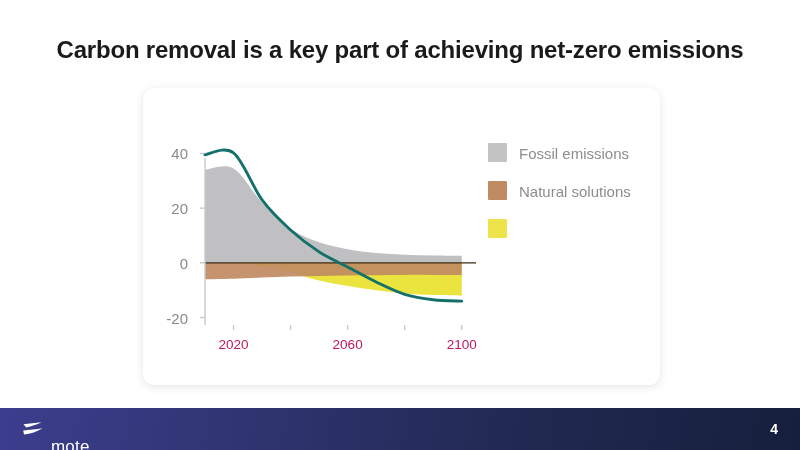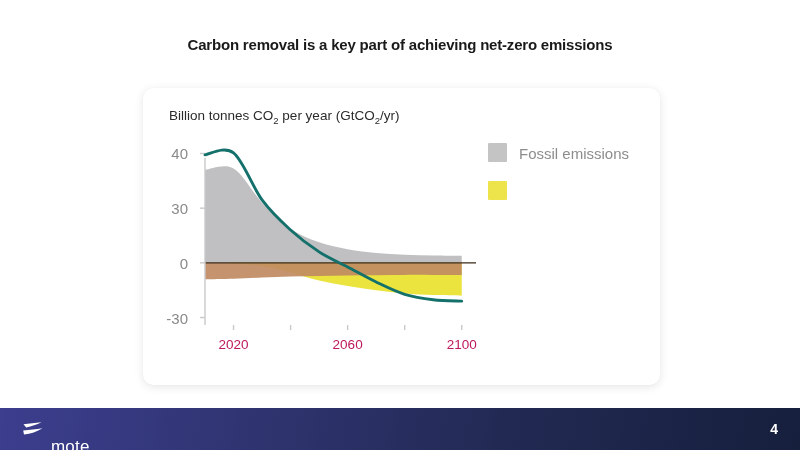--- a/index.html
+++ b/index.html
@@ -13,21 +13,21 @@
     position: relative;
   }
 
   
   .slide-title {
     position: absolute;
     left: 0;
     right: 0;
     top: 36px;
     text-align: center;
-    font-size: 15px;
+    font-size: 24px;
     font-weight: bold;
     color: #1a1a1a;
     letter-spacing: -0.2px;
   }
 
   
   .chart-card {
     position: absolute;
     left: 143px;
     top: 88px;
@@ -144,23 +144,20 @@
     color: #ffffff;
   }
 </style>
 </head>
 <body>
 
 <div class="slide-title">Carbon removal is a key part of achieving net-zero emissions</div>
 
 <div class="chart-card">
 
-  <div class="axis-title">
-    <span>Billion tonnes CO</span><sub>2</sub><span> per year (GtCO</span><sub>2</sub><span>/yr)</span>
-  </div>
 
   <div class="plot-wrap">
     <svg class="plot-svg" width="517" height="297">
       <g id="chart-render">
           <path d="M 62 81.875 C 66.75438596491227 81.64713541666667, 81.01754385964912 75.0390625, 90.52631578947368 80.5078125 C 100.03508771929825 85.9765625, 109.54385964912281 104.66145833333333, 119.05263157894737 114.6875 C 128.56140350877192 124.71354166666667, 138.0701754385965 134.05598958333334, 147.57894736842104 140.6640625 C 157.0877192982456 147.27213541666666, 166.5964912280702 150.91796875, 176.10526315789474 154.3359375 C 185.6140350877193 157.75390625, 195.12280701754383 159.39453125, 204.6315789473684 161.171875 C 214.140350877193 162.94921875, 223.64912280701753 164.08854166666666, 233.1578947368421 165 C 242.66666666666669 165.91145833333334, 252.17543859649123 166.23046875, 261.6842105263158 166.640625 C 271.1929824561403 167.05078125, 280.70175438596493 167.27864583333334, 290.2105263157895 167.4609375 C 299.719298245614 167.64322916666666, 313.98245614035085 167.68880208333334, 318.7368421052631 167.734375 L 318.7368421052631 174.84375 L 62 174.84375 Z" fill="#c0bfc1" fill-opacity="1"></path>
           <path d="M 62 174.84375 C 66.75438596491227 174.93489583333334, 81.01754385964912 174.84375, 90.52631578947368 175.390625 C 100.03508771929825 175.9375, 109.54385964912281 176.62109375, 119.05263157894737 178.125 C 128.56140350877192 179.62890625, 138.0701754385965 181.99869791666666, 147.57894736842104 184.4140625 C 157.0877192982456 186.82942708333334, 166.5964912280702 190.33854166666666, 176.10526315789474 192.6171875 C 185.6140350877193 194.89583333333334, 195.12280701754383 196.49088541666666, 204.6315789473684 198.0859375 C 214.140350877193 199.68098958333334, 223.64912280701753 200.95703125, 233.1578947368421 202.1875 C 242.66666666666669 203.41796875, 252.17543859649123 204.6484375, 261.6842105263158 205.46875 C 271.1929824561403 206.2890625, 280.70175438596493 206.74479166666666, 290.2105263157895 207.109375 C 299.719298245614 207.47395833333334, 313.98245614035085 207.56510416666666, 318.7368421052631 207.65625 L 318.7368421052631 174.84375 L 62 174.84375 Z" fill="#ebe43e" fill-opacity="1"></path>
           <path d="M 62 191.25 C 66.75438596491227 191.15885416666666, 81.01754385964912 190.9765625, 90.52631578947368 190.703125 C 100.03508771929825 190.4296875, 109.54385964912281 189.97395833333334, 119.05263157894737 189.609375 C 128.56140350877192 189.24479166666666, 138.0701754385965 188.7890625, 147.57894736842104 188.515625 C 157.0877192982456 188.2421875, 166.5964912280702 188.15104166666666, 176.10526315789474 187.96875 C 185.6140350877193 187.78645833333334, 195.12280701754383 187.55859375, 204.6315789473684 187.421875 C 214.140350877193 187.28515625, 223.64912280701753 187.23958333333334, 233.1578947368421 187.1484375 C 242.66666666666669 187.05729166666666, 252.17543859649123 186.92057291666666, 261.6842105263158 186.875 C 271.1929824561403 186.82942708333334, 280.70175438596493 186.875, 290.2105263157895 186.875 C 299.719298245614 186.875, 313.98245614035085 186.875, 318.7368421052631 186.875 L 318.7368421052631 174.84375 L 62 174.84375 Z" fill="#c08b62" fill-opacity="0.92"></path>
           <line x1="62" y1="174.84375" x2="333" y2="174.84375" stroke="#3a2a18" stroke-width="1.3"></line>
           <line x1="62" y1="70" x2="62" y2="237" stroke="#c9c9c9" stroke-width="1.4"></line>
           <line x1="57" y1="65.46875" x2="62" y2="65.46875" stroke="#c9c9c9" stroke-width="1.4"></line>
@@ -171,35 +168,39 @@
           <line x1="147.57894736842104" y1="237" x2="147.57894736842104" y2="242" stroke="#c9c9c9" stroke-width="1.4"></line>
           <line x1="204.6315789473684" y1="237" x2="204.6315789473684" y2="242" stroke="#c9c9c9" stroke-width="1.4"></line>
           <line x1="261.6842105263158" y1="237" x2="261.6842105263158" y2="242" stroke="#c9c9c9" stroke-width="1.4"></line>
           <line x1="318.7368421052631" y1="237" x2="318.7368421052631" y2="242" stroke="#c9c9c9" stroke-width="1.4"></line>
           <path d="M 62 66.8359375 C 66.75438596491227 66.51692708333333, 81.01754385964912 57.40234375, 90.52631578947368 64.921875 C 100.03508771929825 72.44140625, 109.54385964912281 99.1015625, 119.05263157894737 111.953125 C 128.56140350877192 124.8046875, 138.0701754385965 133.37239583333334, 147.57894736842104 142.03125 C 157.0877192982456 150.69010416666666, 166.5964912280702 157.75390625, 176.10526315789474 163.90625 C 185.6140350877193 170.05859375, 195.12280701754383 173.93229166666666, 204.6315789473684 178.9453125 C 214.140350877193 183.95833333333334, 223.64912280701753 189.42708333333334, 233.1578947368421 193.984375 C 242.66666666666669 198.54166666666666, 252.17543859649123 203.32682291666666, 261.6842105263158 206.2890625 C 271.1929824561403 209.25130208333334, 280.70175438596493 210.61848958333334, 290.2105263157895 211.7578125 C 299.719298245614 212.89713541666666, 313.98245614035085 212.89713541666666, 318.7368421052631 213.125" fill="none" stroke="#14706b" stroke-width="2.9" stroke-linejoin="round" stroke-linecap="round"></path>
         </g>
     </svg>
 
     <div class="ytick-group" id="ytick-group">
         <div class="ylabel" style="top: 65.4688px;">40</div>
-        <div class="ylabel" style="top: 120.156px;">30</div>
+        <div class="ylabel" style="top: 120.156px;">20</div>
         <div class="ylabel" style="top: 174.844px;">0</div>
-        <div class="ylabel" style="top: 229.531px;">-30</div>
+        <div class="ylabel" style="top: 229.531px;">-20</div>
       </div>
     <div id="xtick-group">
         <div class="xlabel" style="left: 90.5263px; top: 249px;">2020</div>
         <div class="xlabel" style="left: 204.632px; top: 249px; text-align: right;">2060</div>
         <div class="xlabel" style="left: 318.737px; top: 249px;">2100</div>
       </div>
   </div>
 
   <div class="legend" id="legend">
       <div class="legend-row">
         <div class="legend-swatch" style="background: rgb(196, 196, 196);"></div>
         <div class="legend-label">Fossil emissions</div>
+      </div>
+      <div class="legend-row">
+        <div class="legend-swatch" style="background: rgb(192, 139, 98);"></div>
+        <div class="legend-label">Natural solutions</div>
       </div>
       <div class="legend-row">
         <div class="legend-swatch" style="background: rgb(236, 228, 74);"></div>
       </div>
     </div>
 
 </div>
 
 <div class="footer">
   <div class="footer-logo">

